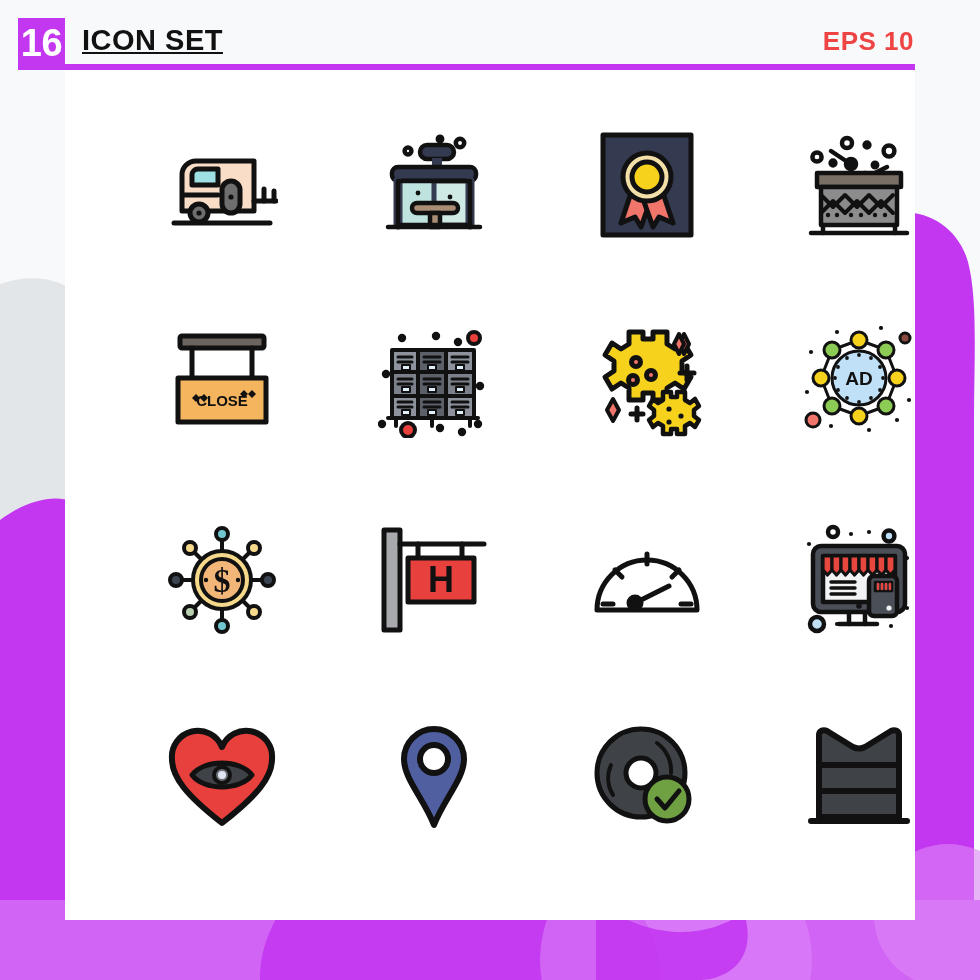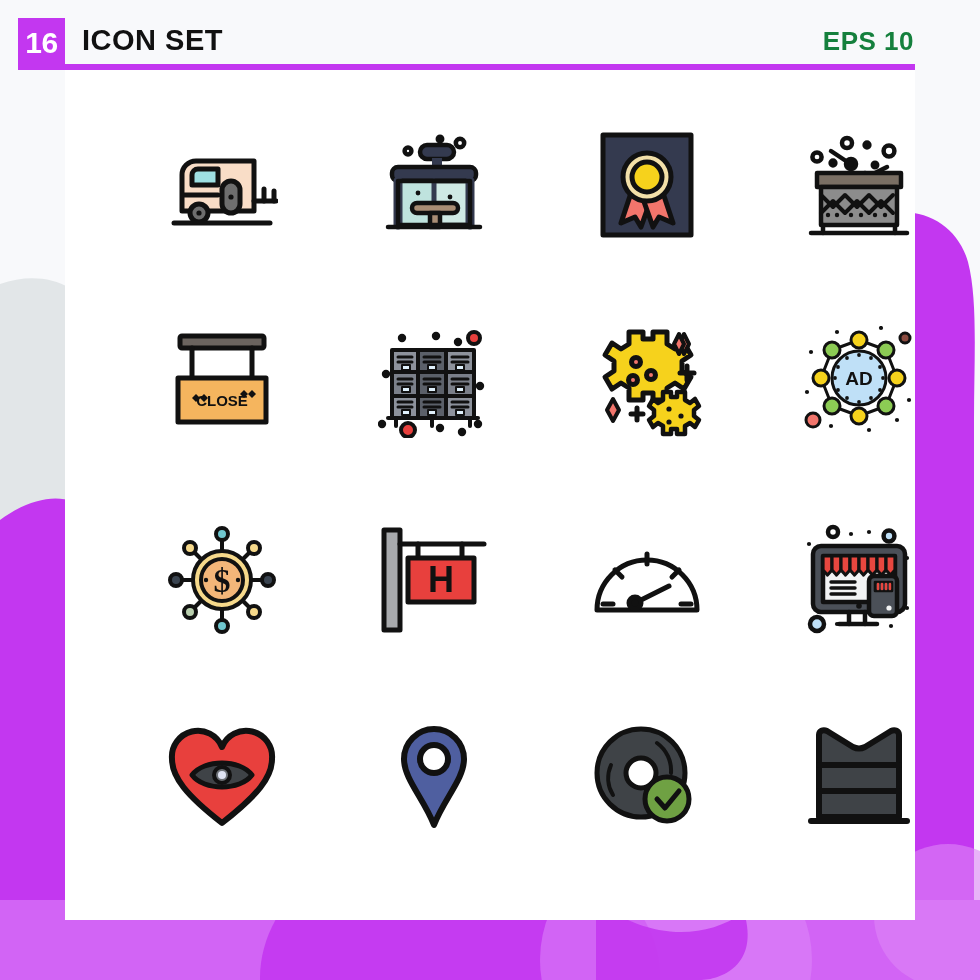--- a/index.html
+++ b/index.html
@@ -20,32 +20,33 @@
     position:absolute;left:65px;top:68px;width:850px;height:852px;
     background:#ffffff;z-index:2;
   }
 
   
   .header{position:absolute;left:0;top:0;width:980px;height:68px;z-index:3;}
   .hdr-bg{position:absolute;left:65px;top:0;width:850px;height:62px;background:#f8f9fb;}
   .count-badge{
     position:absolute;left:18px;top:18px;width:47px;height:50px;
     background:#c337f0;color:#ffffff;
-    font-size:30px;font-weight:bold;
+    font-size:38px;font-weight:bold;
     display:flex;align-items:center;justify-content:center;
     letter-spacing:-0.5px;
   }
   .hdr-title{
     position:absolute;left:82px;top:24px;
     font-size:29px;font-weight:bold;color:#111111;
     letter-spacing:0.5px;
+    text-decoration:underline;
   }
   .hdr-eps{
     position:absolute;right:66px;top:26px;
-    font-size:26px;font-weight:bold;color:#15803d;
+    font-size:26px;font-weight:bold;color:#ef4444;
     letter-spacing:0.5px;
   }
   .hdr-rule{
     position:absolute;left:18px;top:64px;width:897px;height:6px;background:#c337f0;
   }
 
   
   .grid{
     position:absolute;left:65px;top:86px;width:850px;height:790px;
     display:grid;grid-template-columns:repeat(4,1fr);grid-template-rows:repeat(4,1fr);

